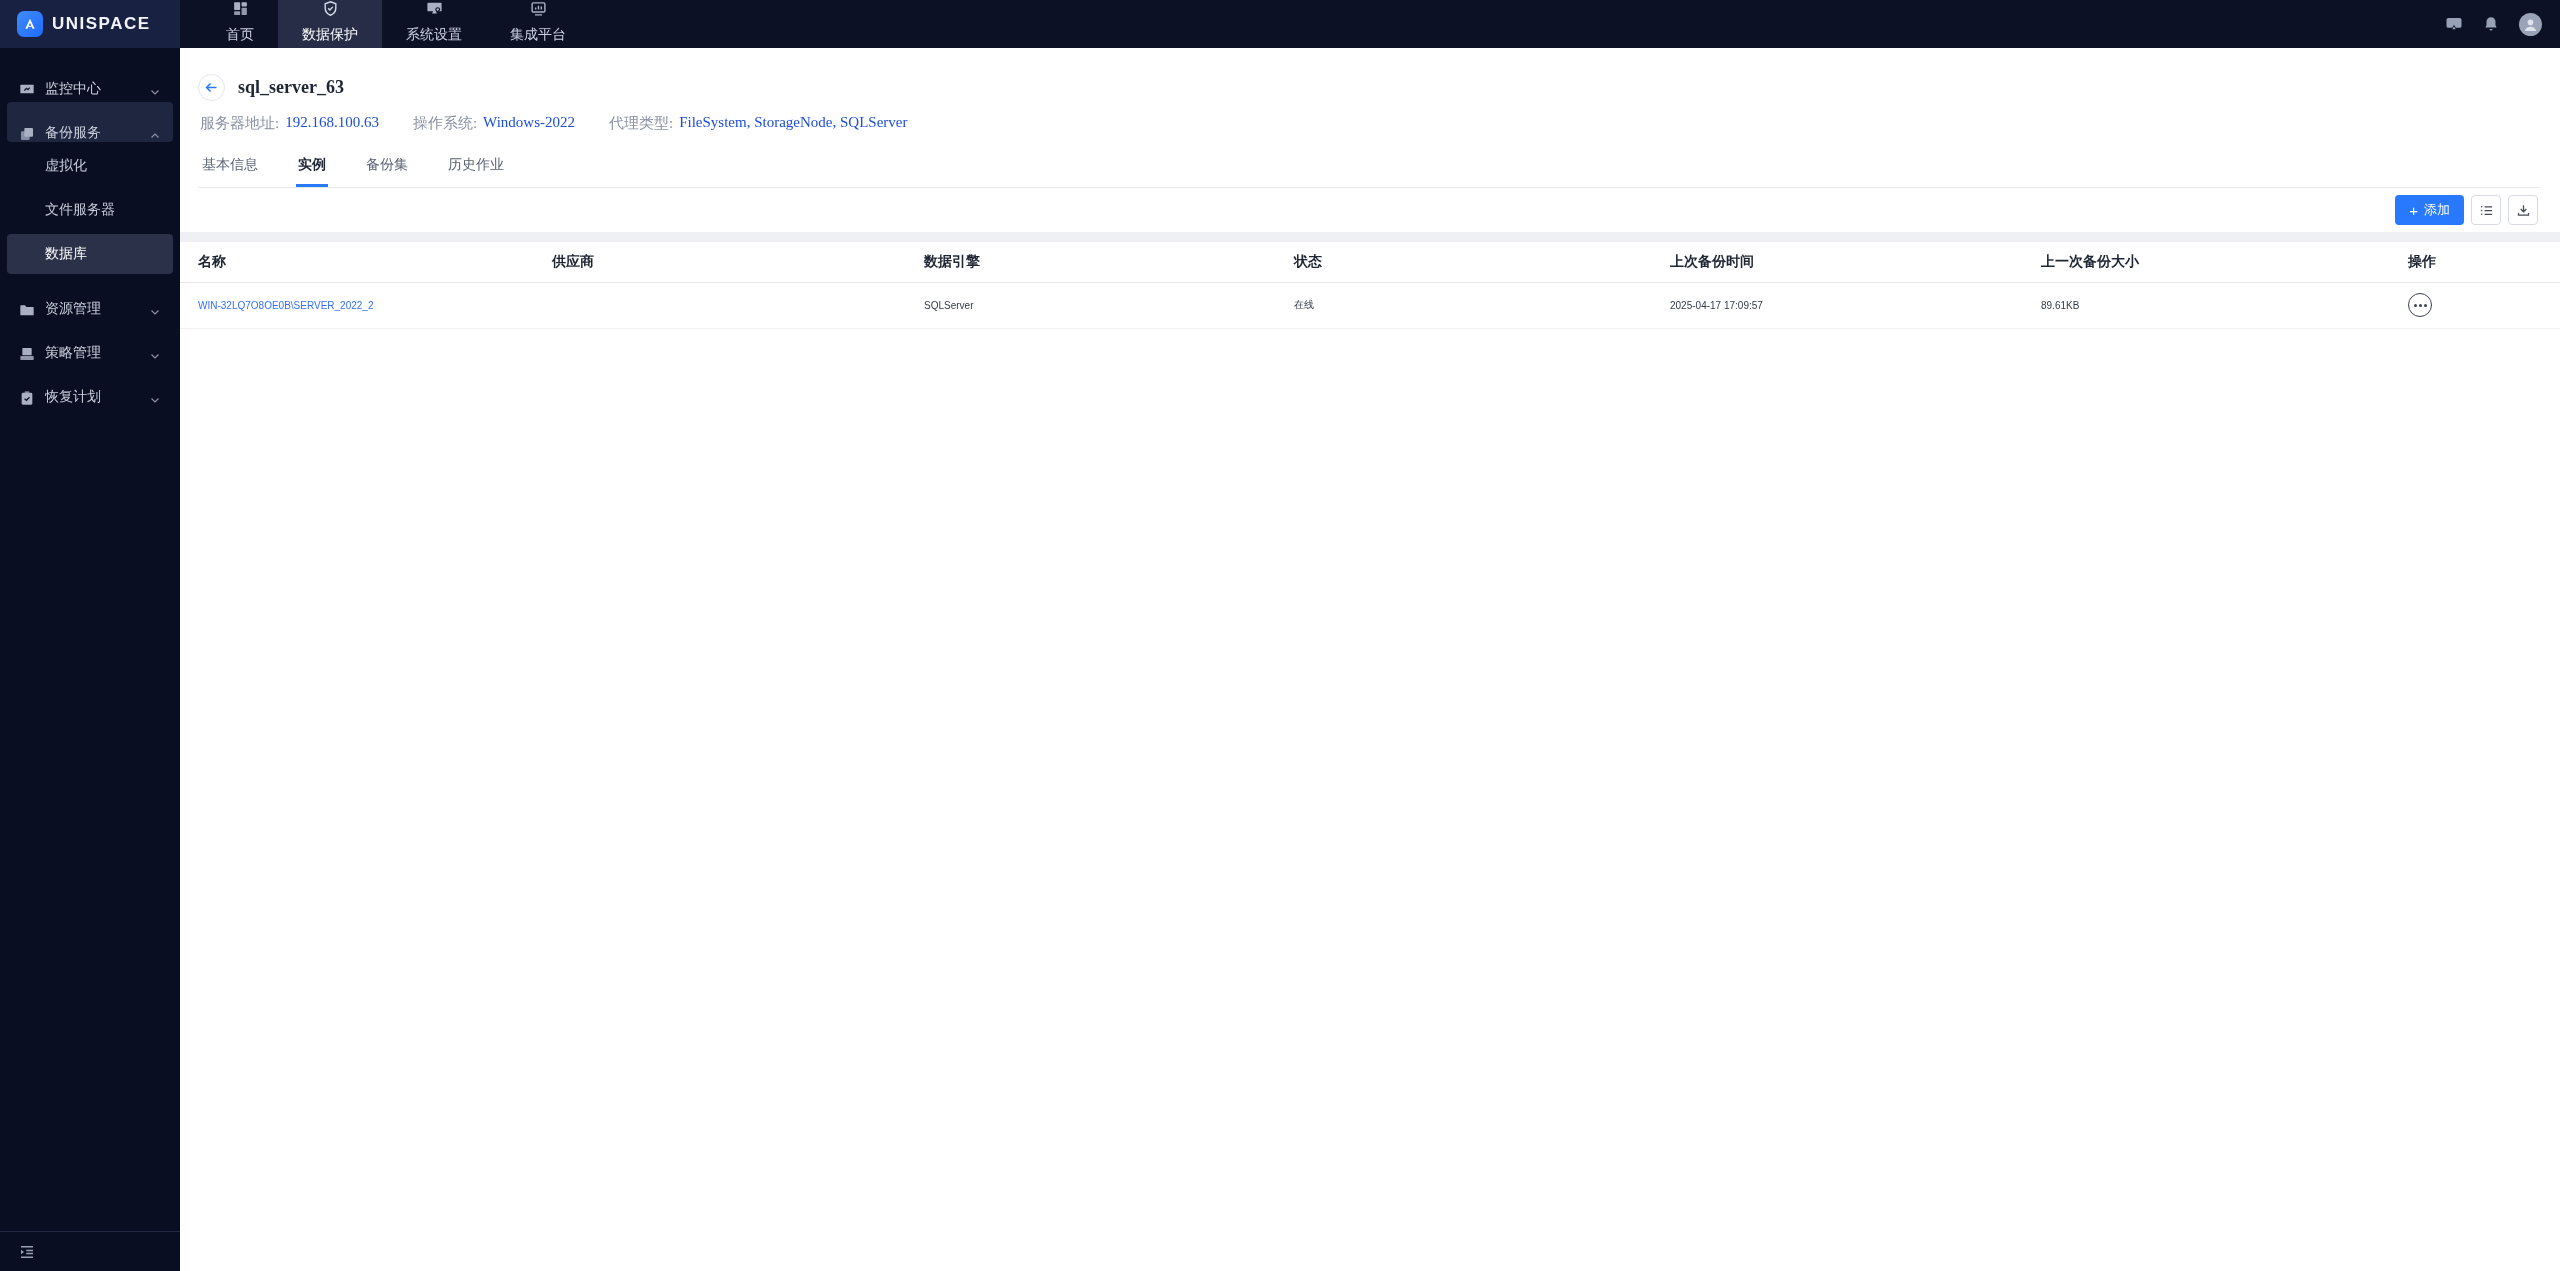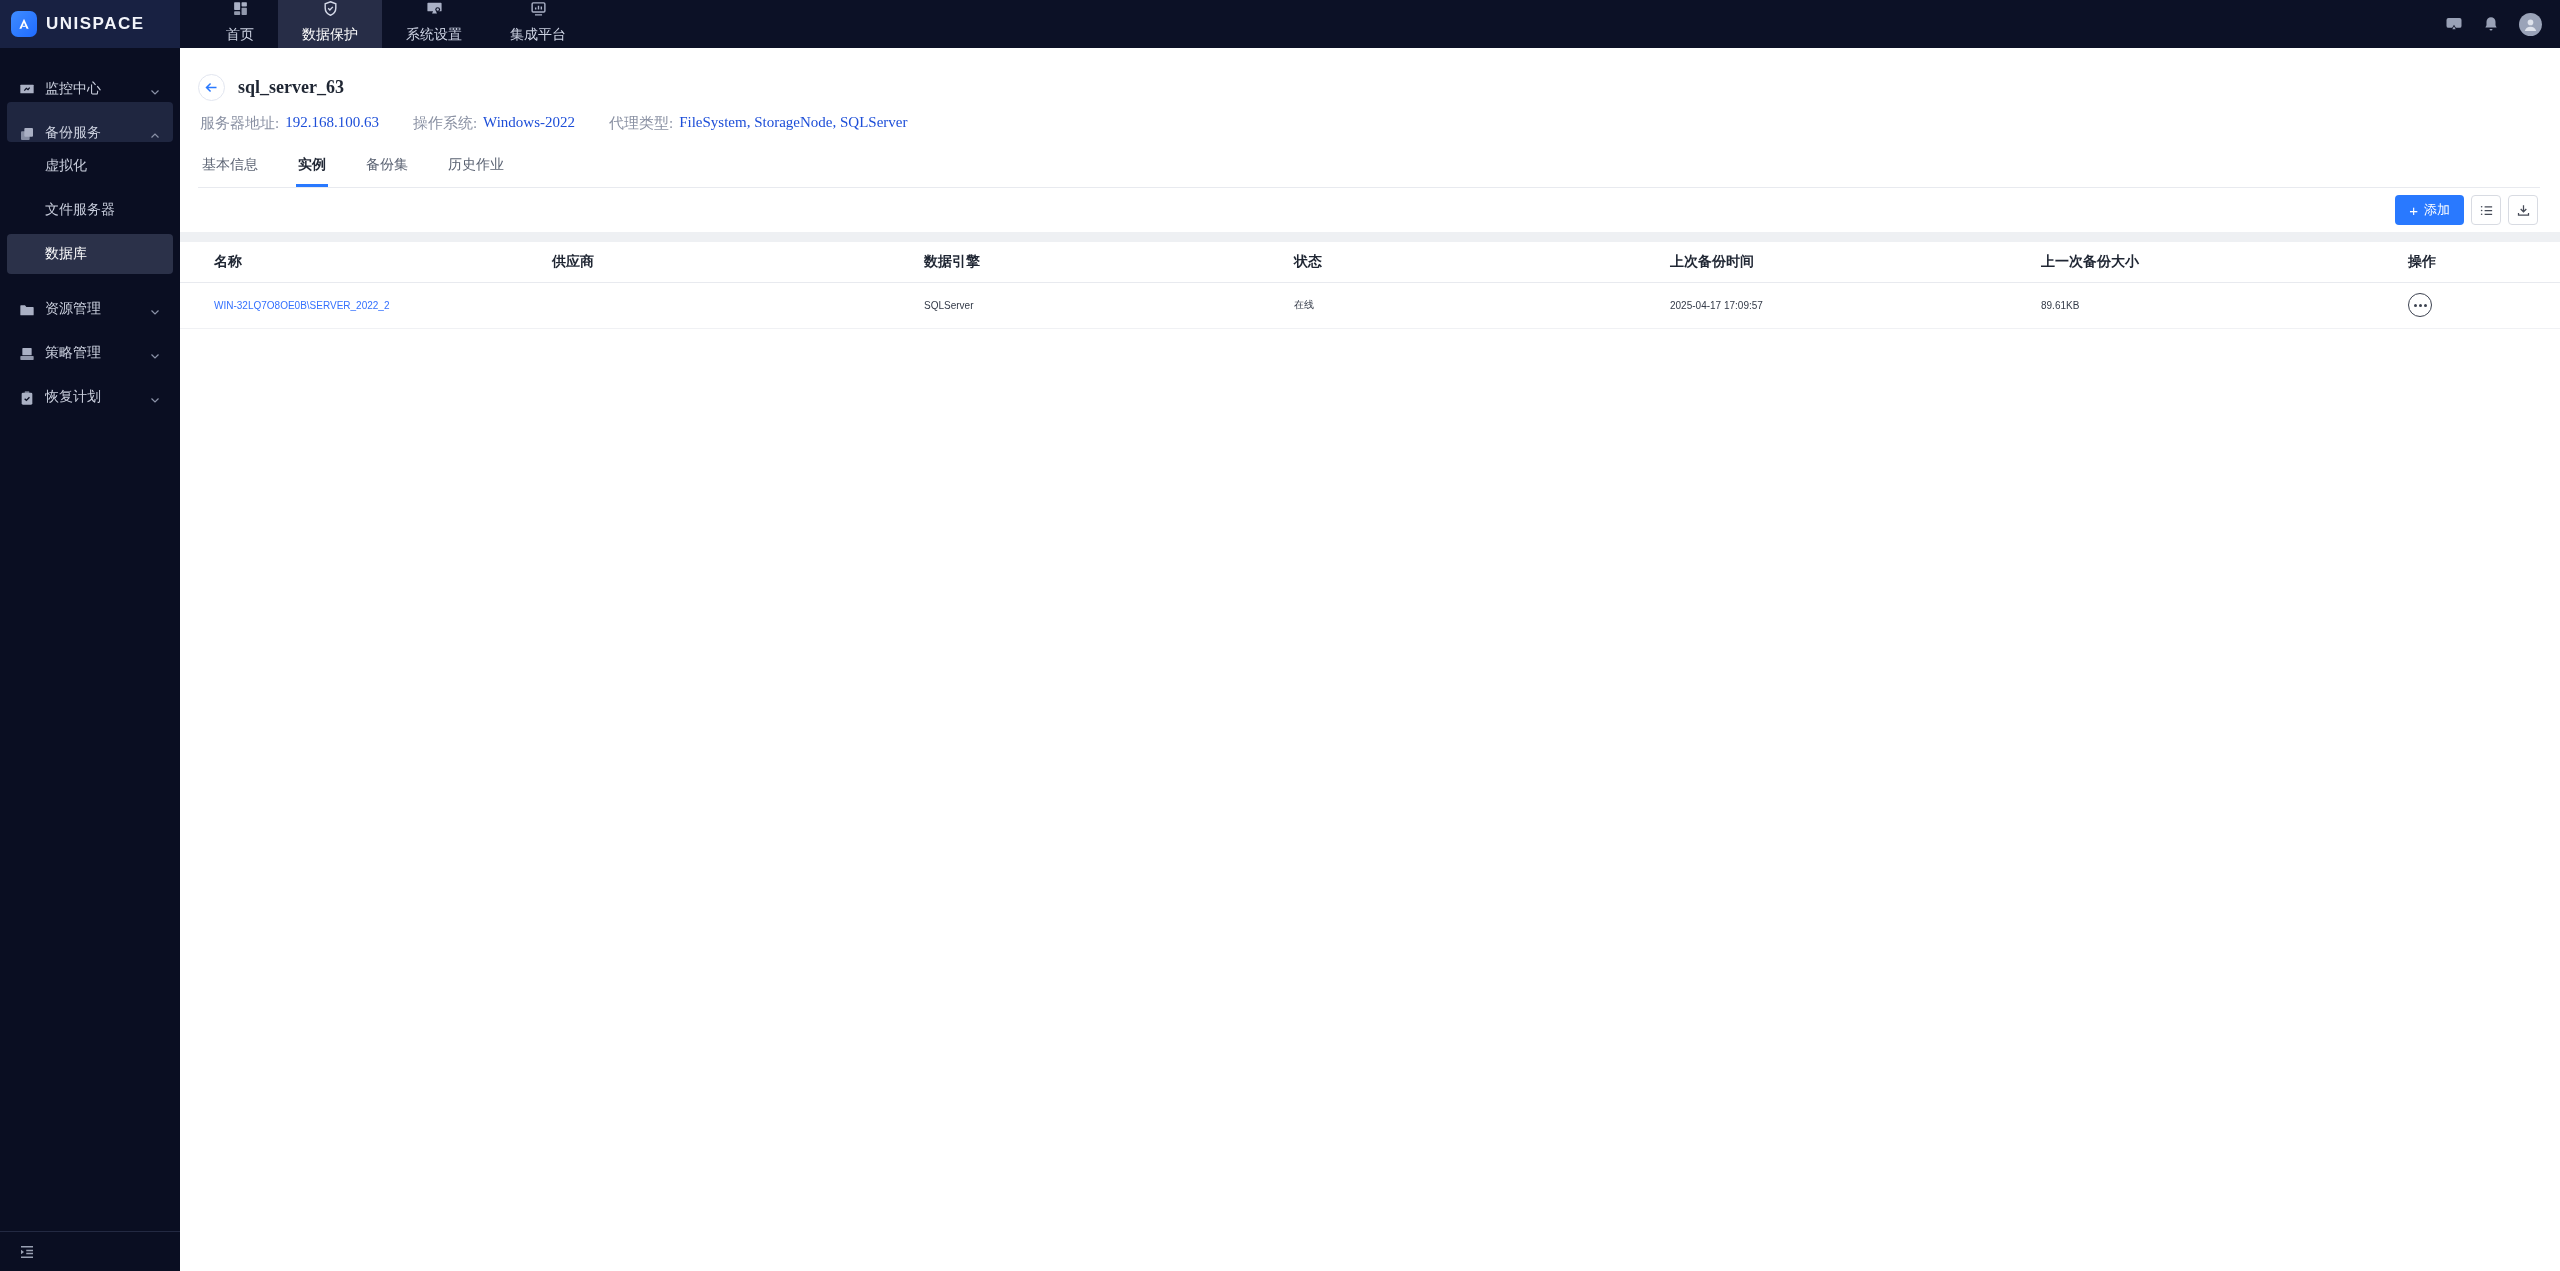--- a/index.html
+++ b/index.html
@@ -1,21 +1,21 @@
 <!DOCTYPE html>
 <html><head>
 <meta charset="utf-8">
 <style>
   * { margin:0; padding:0; box-sizing:border-box; }
   html,body { width:2560px; height:1271px; overflow:hidden; }
   body { font-family:"Liberation Sans","DejaVu Sans",sans-serif; background:#fff; color:#262c38; }
 
   
   .topnav { height:48px; background:#0c1126; display:flex; align-items:stretch; }
-  .logo-block { width:180px; background:#182142; display:flex; align-items:center; padding-left:11px; flex:none; }
+  .logo-block { width:180px; background:#182142; display:flex; align-items:center; padding-left:17px; flex:none; }
   .logo-badge { width:26px; height:26px; border-radius:7px; background:linear-gradient(135deg,#3f8cff,#1f6bff); display:flex; align-items:center; justify-content:center; flex:none; }
   .logo-badge svg { width:16px; height:16px; }
   .brand-name { color:#f2f4fa; font-weight:bold; font-size:17px; letter-spacing:1.5px; margin-left:9px; }
   .nav-items { display:flex; align-items:stretch; margin-left:22px; }
   .nav-item { display:flex; align-items:center; gap:9px; padding:0 24px; color:#ccd2e2; font-size:14px; cursor:pointer;flex-direction:column; }
   .nav-item svg { width:17px; height:17px; color:#aab1c6; }
   .nav-item.active { background:#272d47; color:#fff; }
   .nav-item.active svg { color:#d4d9e8; }
   .nav-right { margin-left:auto; display:flex; align-items:center; gap:19px; padding-right:18px; }
   .nav-right svg { width:18px; height:18px; color:#99a1b6; }
@@ -57,21 +57,21 @@
   .btn-add { height:30px; padding:0 14px; background:#2979ff; color:#fff; border:none; border-radius:4px; font-size:13px; display:flex; align-items:center; gap:6px; cursor:pointer; font-family:inherit; }
   .btn-add .plus { font-size:15px; line-height:1; }
   .icon-btn { width:30px; height:30px; background:#fff; border:1px solid #d8dbe2; border-radius:4px; display:flex; align-items:center; justify-content:center; cursor:pointer; }
   .icon-btn svg { width:15px; height:15px; color:#464b57; }
 
   .section-band { height:10px; background:#eef0f3; }
 
   
   .grid { width:100%; border-collapse:collapse; table-layout:fixed; }
   .grid th { text-align:left; font-size:14px; font-weight:bold; color:#1f2633; height:40px; border-bottom:1px solid #e8eaef; padding:0 4px; }
-  .grid th:first-child, .grid td:first-child { padding-left:34px; }
+  .grid th:first-child, .grid td:first-child { padding-left:18px; }
   .grid td { font-size:10px; color:#333a48; height:46px; border-bottom:1px solid #f0f1f4; padding:0 4px; }
   .link { color:#3370fe; cursor:pointer; text-decoration:none; }
   .more-btn { width:24px; height:24px; border:1.5px solid #3c4250; border-radius:50%; display:inline-flex; align-items:center; justify-content:center; gap:2px; cursor:pointer; background:#fff; }
   .more-btn i { width:3px; height:3px; border-radius:50%; background:#3c4250; display:block; }
 </style>
 </head>
 <body>
 
 <div class="topnav">
   <div class="logo-block">

